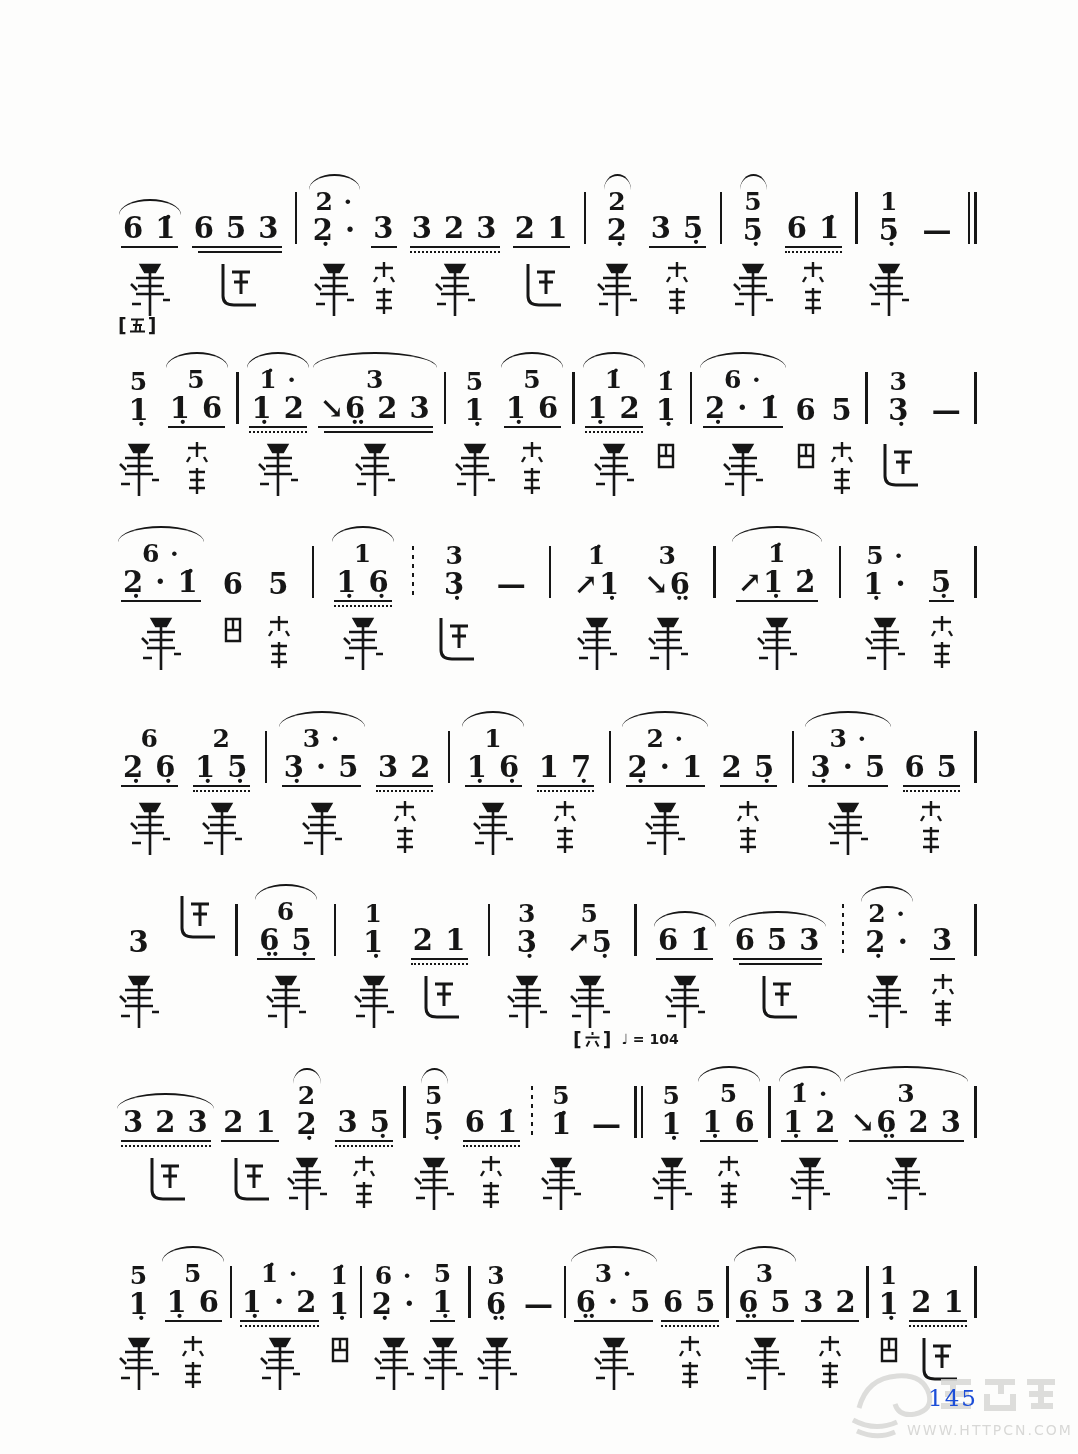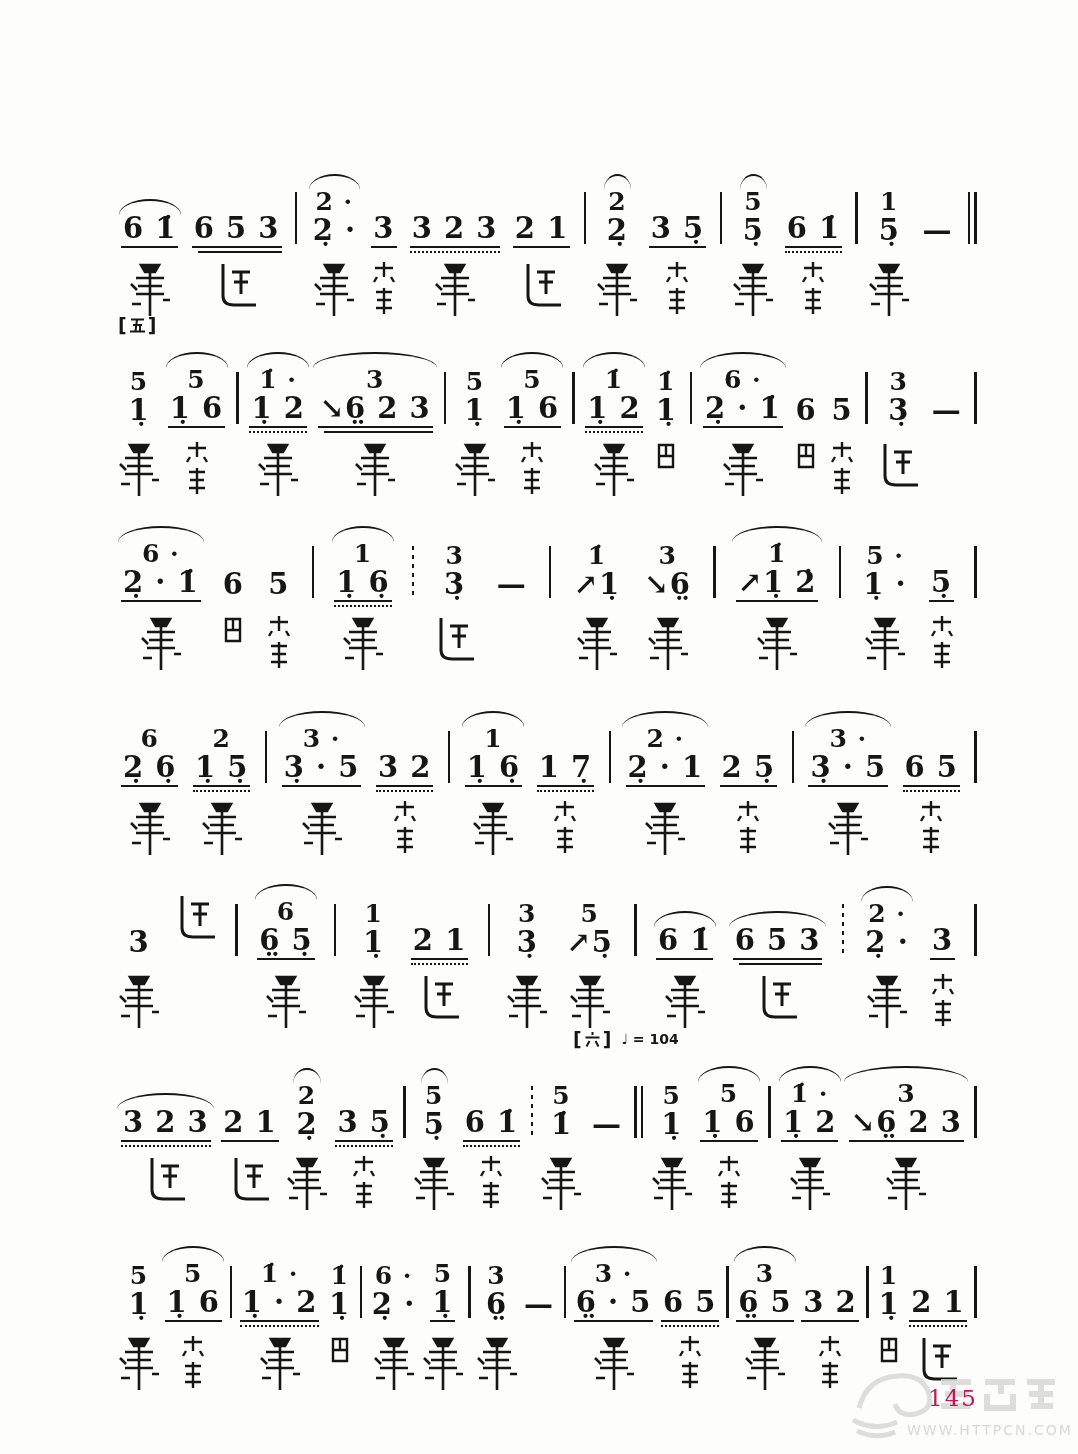--- a/index.html
+++ b/index.html
@@ -52,21 +52,21 @@
   .bar2{display:flex;gap:4px;margin-bottom:4px;}
   .bar2 div{width:2.5px;height:52px;background:#161616;}
   .marker{
     position:absolute;top:-34px;left:0;
     font-family:"DejaVu Sans",sans-serif;font-size:19px;font-weight:bold;
     display:flex;align-items:center;gap:2px;white-space:nowrap;
   }
   .marker .tempo{font-size:14px;font-weight:bold;margin-left:8px;}
   .glyph svg{display:block;}
   #pageno{
-    position:absolute;left:928px;top:1385px;font-size:23px;letter-spacing:2px;color:#be185d;
+    position:absolute;left:928px;top:1385px;font-size:23px;letter-spacing:2px;color:#1d4ed8;
     font-family:"DejaVu Serif",serif;
   }
   #watermark{
     position:absolute;left:845px;top:1360px;width:215px;height:85px;opacity:.85;
   }
   #watermark .site{
     position:absolute;left:62px;top:62px;
     font-family:"DejaVu Sans",sans-serif;font-size:14px;letter-spacing:2px;color:#d2d2d0;
   }
 </style>

